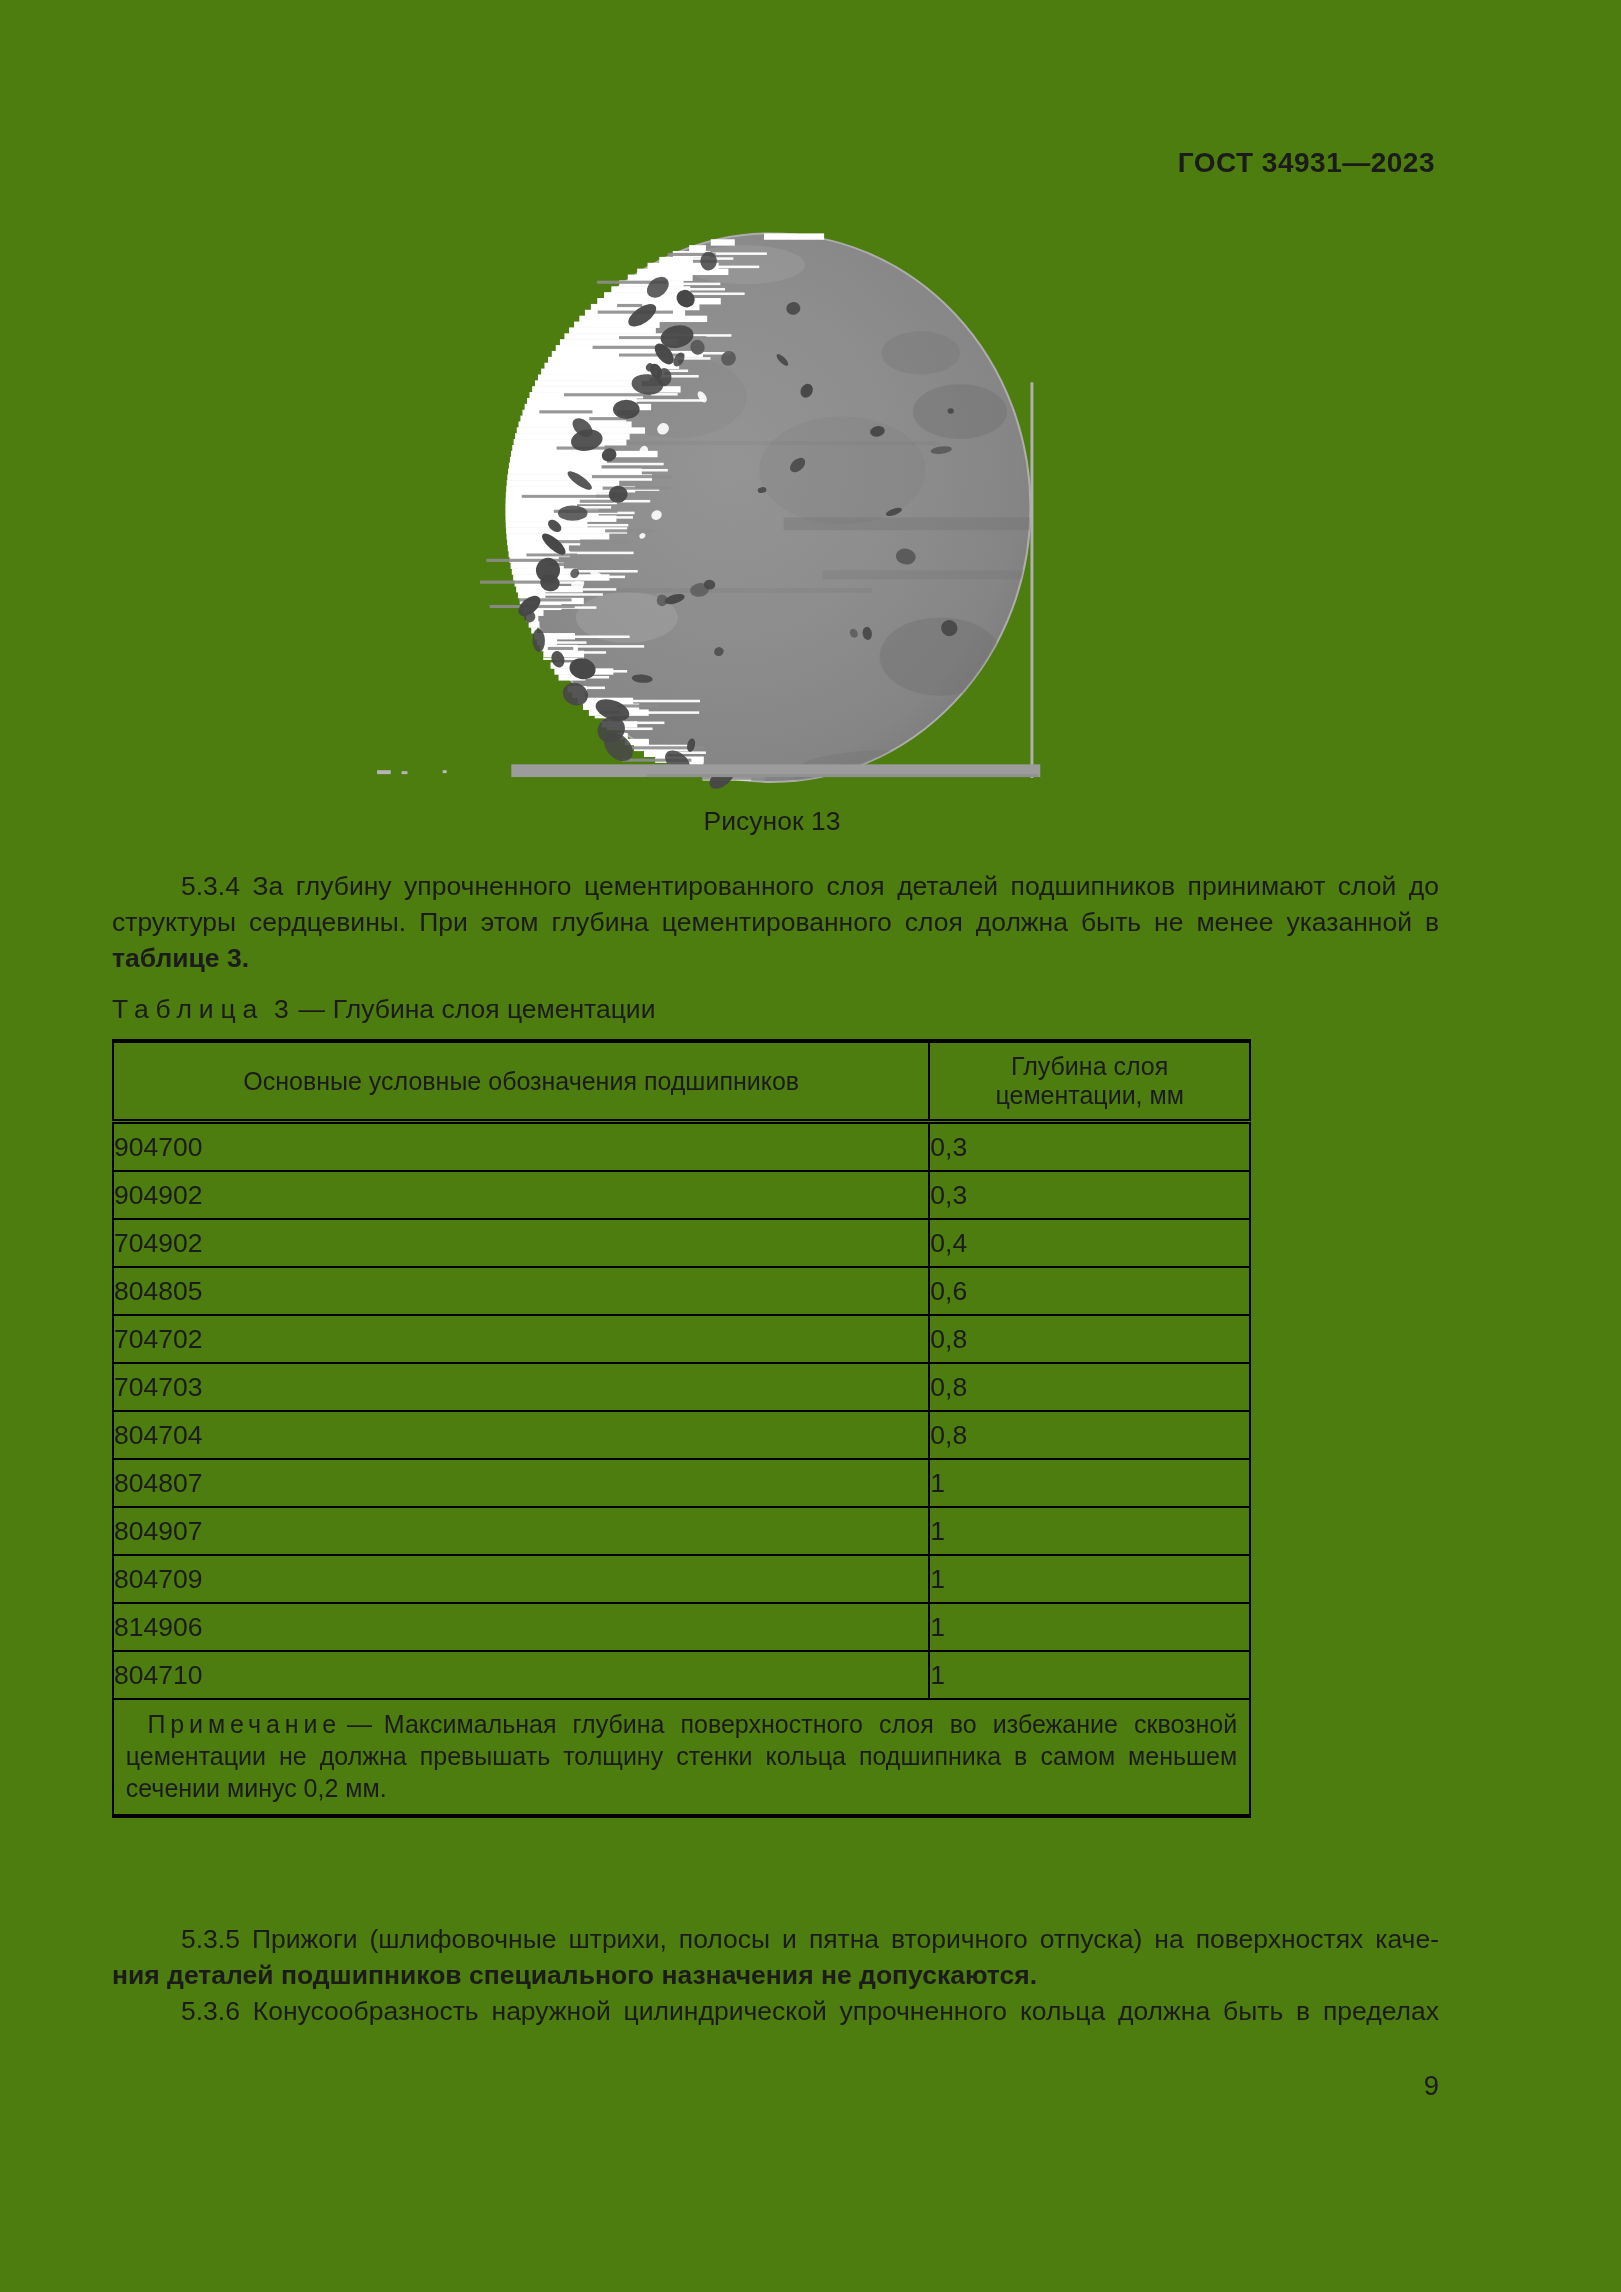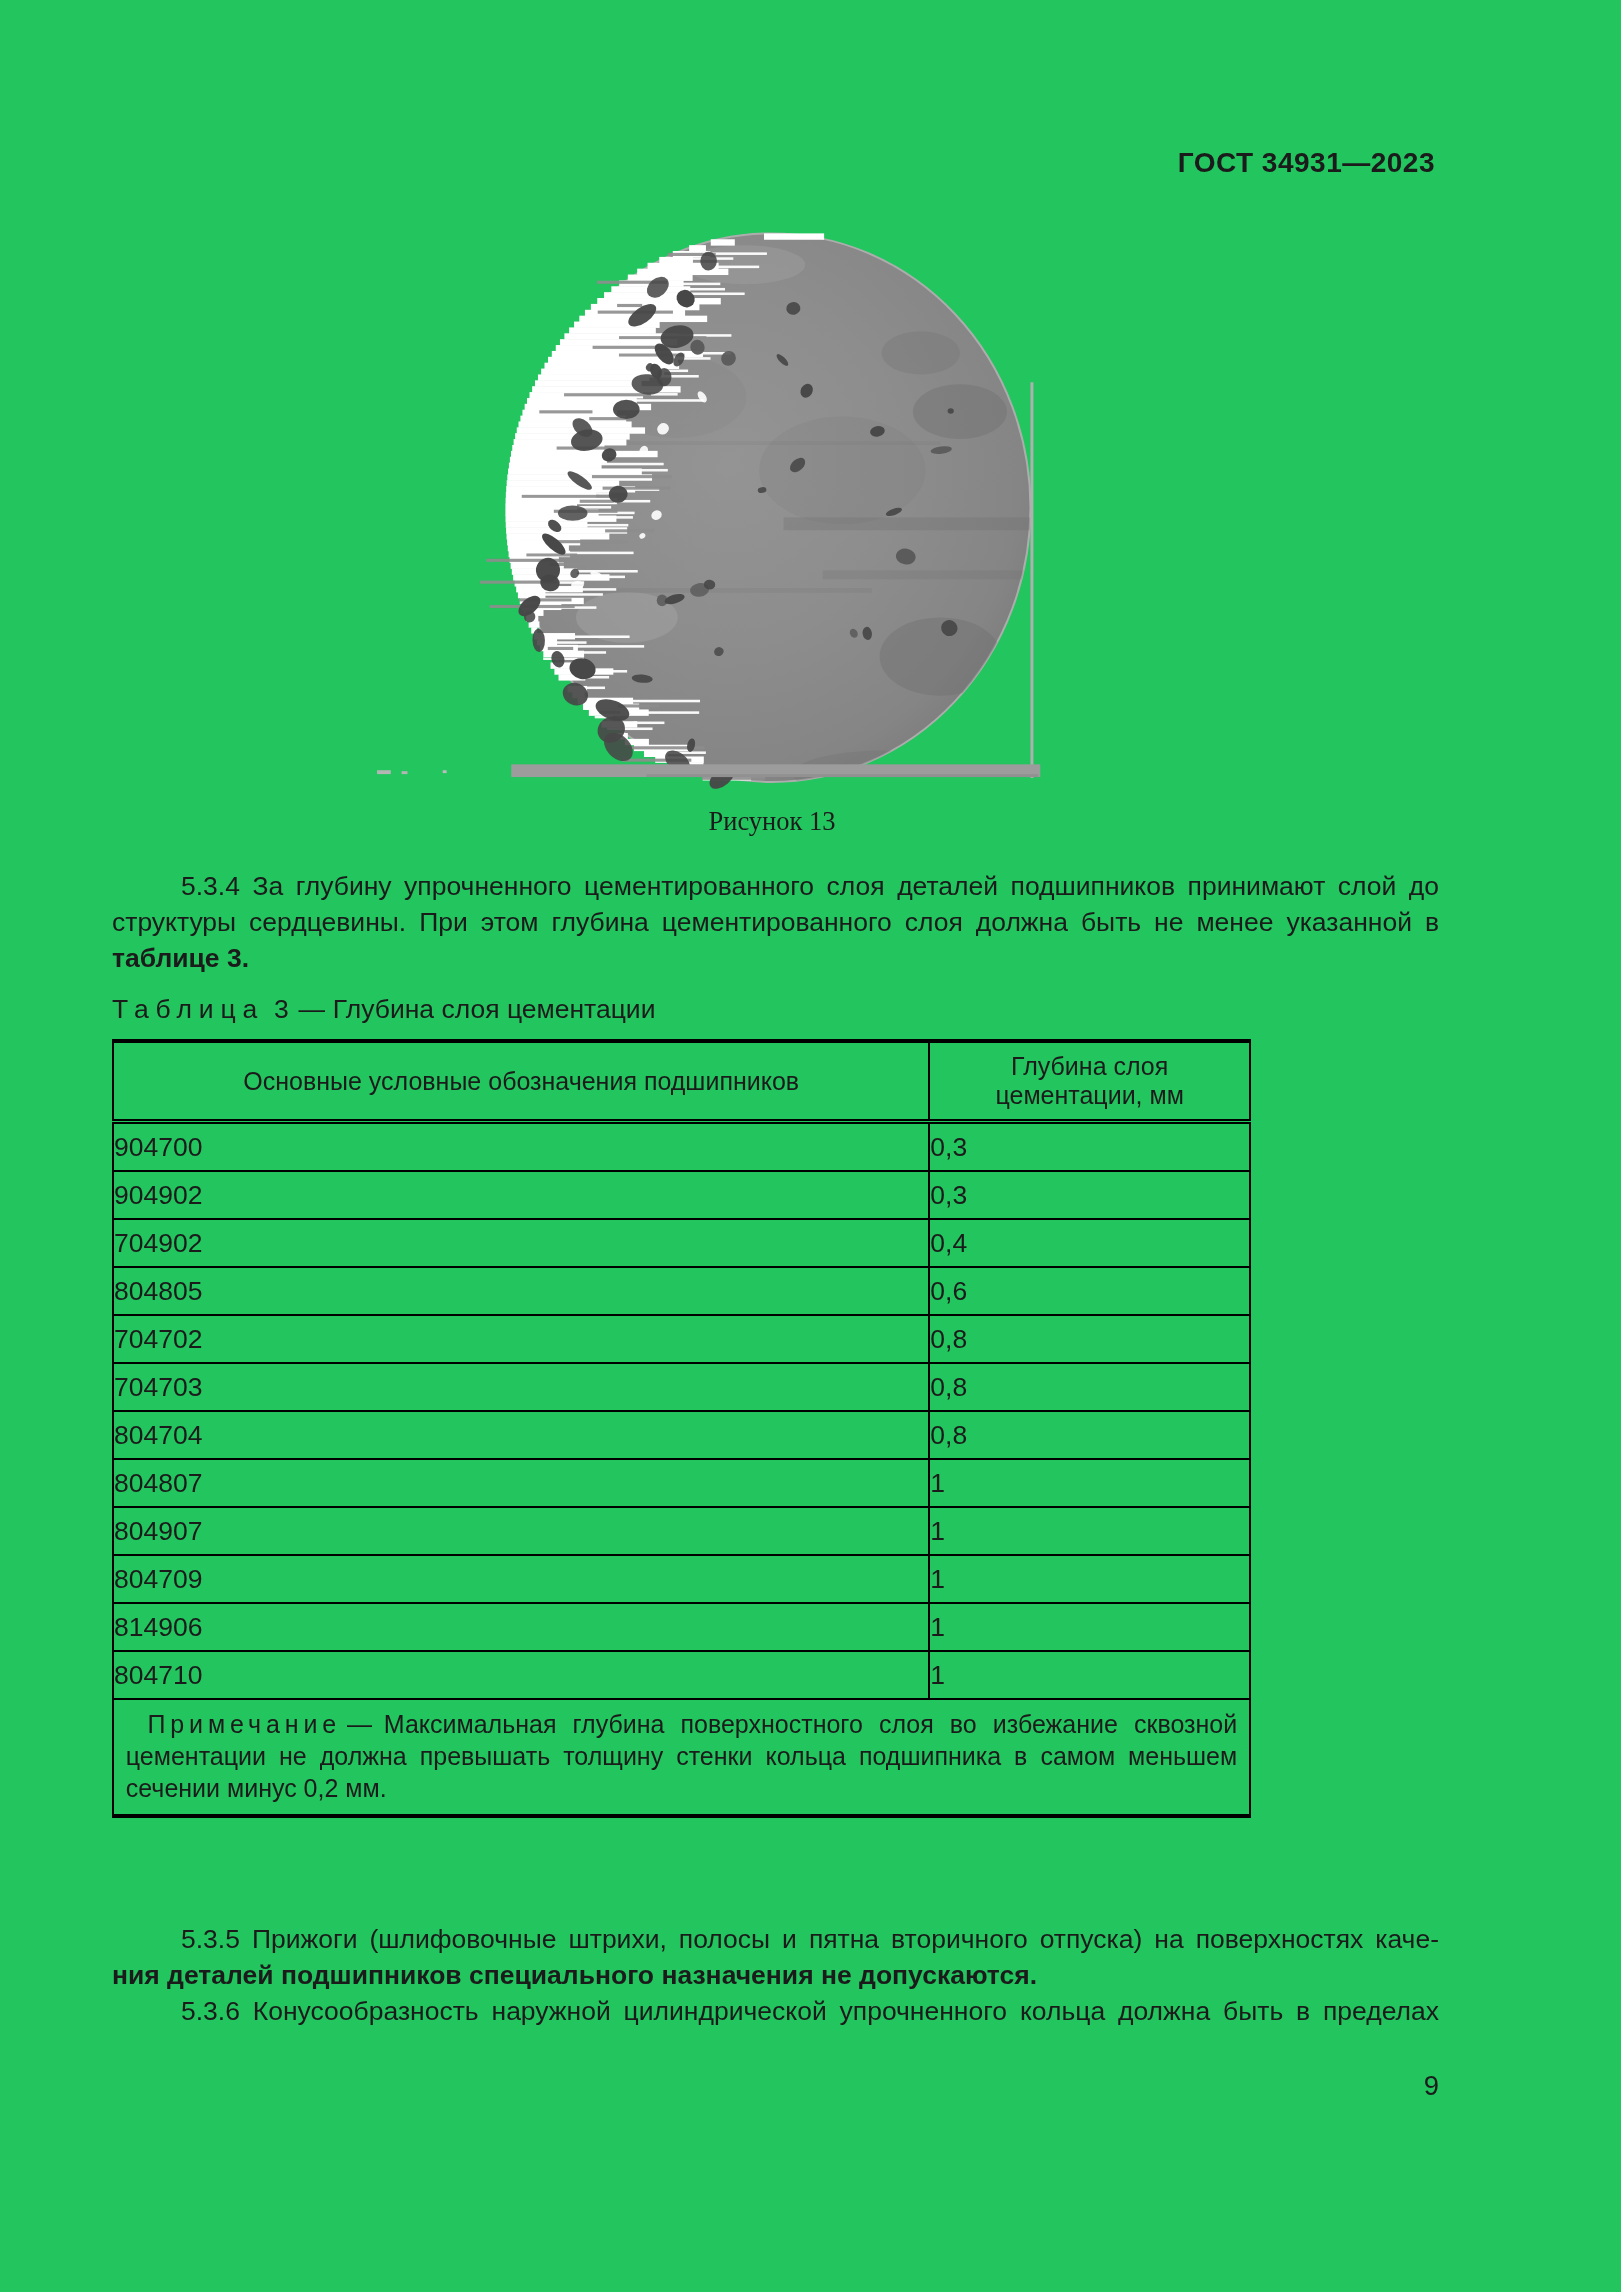--- a/index.html
+++ b/index.html
@@ -1,32 +1,32 @@
 <!DOCTYPE html>
 <html lang="ru"><head>
 <meta charset="utf-8">
 <style>
   html,body{margin:0;padding:0;background:#e8e8e8;}
   .page{
     position:relative;
     width:1621px;height:2293px;
-    background:#22c55e;
+    background:#4d7c0f;
     font-family:"Liberation Sans","DejaVu Sans",sans-serif;
     color:#1b1b1b;
     overflow:hidden;
     margin:0 auto;
   }
   .doc-code{
     position:absolute;top:147px;right:186px;
     font-size:28px;font-weight:bold;letter-spacing:0.5px;
   }
   .figure-wrap{position:absolute;left:333px;top:147px;width:720px;height:642px;}
   .figure-caption{
     position:absolute;left:429px;top:806px;width:686px;
-    text-align:center;font-size:26.5px;font-family:Liberation Serif, serif;
+    text-align:center;font-size:26.5px;
   }
   .para{
     position:absolute;left:112px;width:1327px;
     font-size:26.5px;line-height:36px;
   }
   .p534{top:868px;}
   .p-tail{top:1921px;}
   .jline{text-align:justify;text-align-last:justify;}
   .nline{text-align:left;font-weight:bold;}
   .indent{text-indent:69px;}

